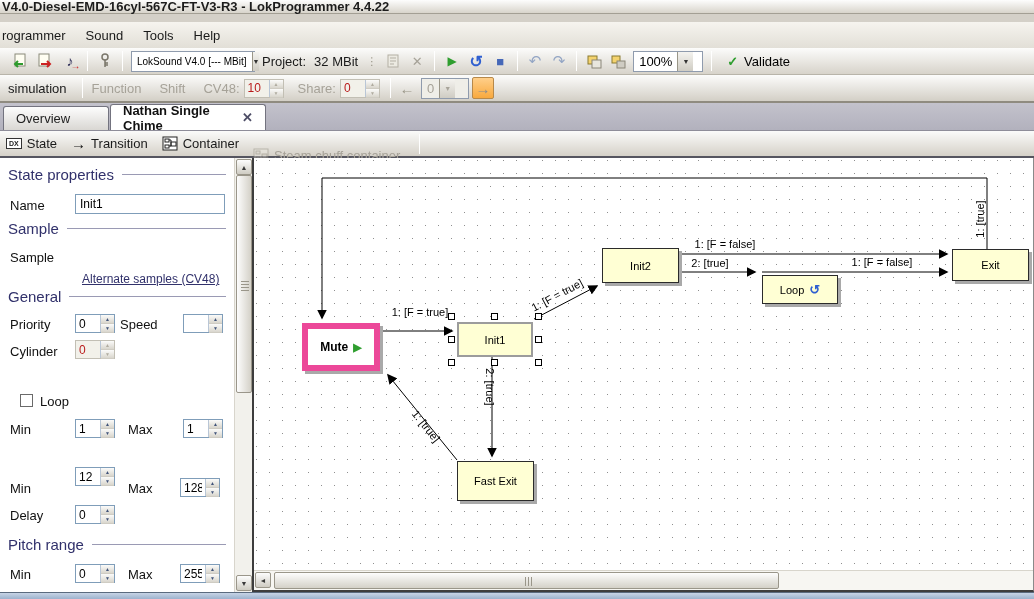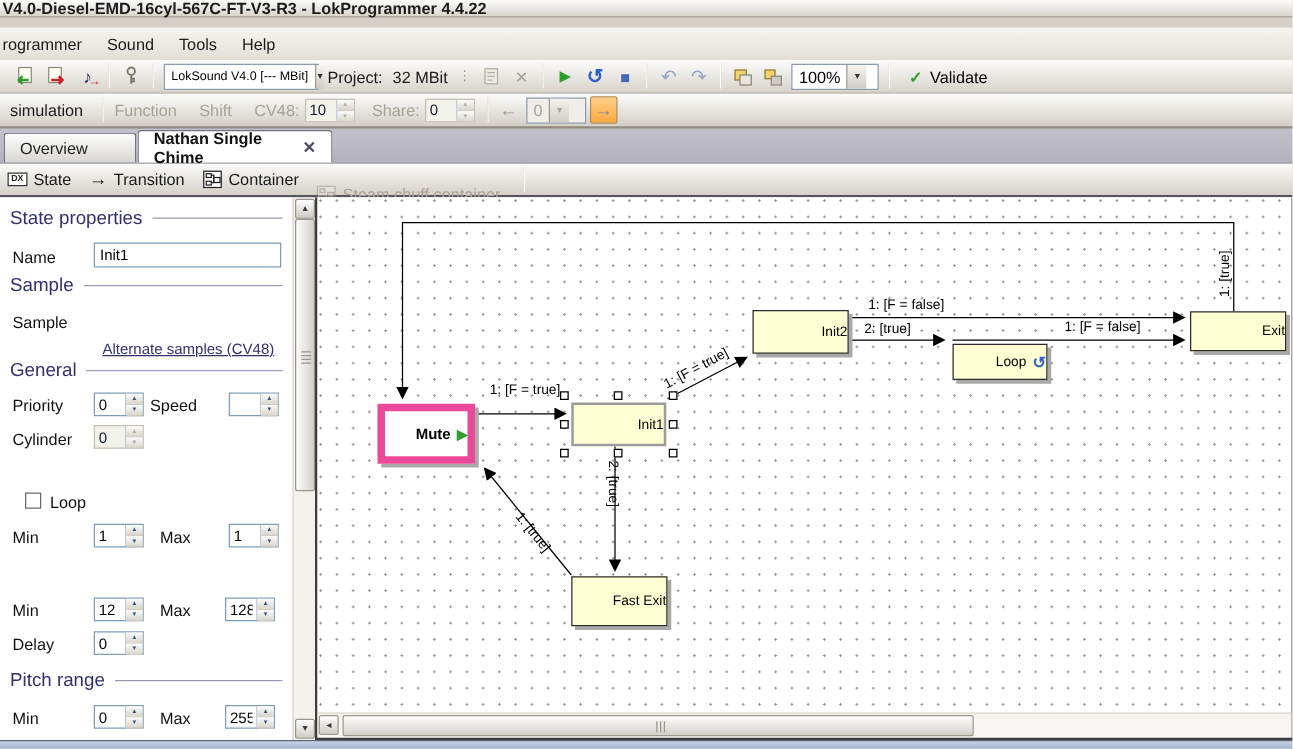--- a/index.html
+++ b/index.html
@@ -32,21 +32,21 @@
   .combo .cbtn { width:16px; height:100%; background:linear-gradient(to bottom,#f4f3ef,#cfccc3);
     border-left:1px solid #9a9688; display:flex; align-items:center; justify-content:center;
     font-size:7px; color:#333; }
   .combo.disabled { background:#efeee8; color:#9e9a90; }
   .spinw { display:inline-flex; height:19px; border:1px solid #7f9db9; background:#fff; }
   .spinw input { border:none; outline:none; width:24px; font:12px "Liberation Sans",sans-serif; padding:1px 3px; background:transparent; }
   .spinbtns { width:14px; display:flex; flex-direction:column; border-left:1px solid #b9c6d6; }
   .spinbtns span { flex:1; font-size:5px; line-height:8px; text-align:center; color:#41547a;
     background:linear-gradient(to bottom,#fbfbfa,#d9d6cd); border-bottom:1px solid #cfccc3; }
   .spinw.disabled { background:#f2f1ea; border-color:#c2bfb4; }
-  .spinw.disabled input { color:#0f172a; }
+  .spinw.disabled input { color:#b91c1c; }
   .spinw.disabled .spinbtns span { color:#b0aca0; }
   .arrowbtn { width:22px; height:22px; display:flex; align-items:center; justify-content:center;
     color:#9a9688; font-size:15px; font-weight:bold; }
   .arrowbtn.orange { background:linear-gradient(to bottom,#ffcf8a,#f8a93e); border:1px solid #b7894a; border-radius:2px; color:#8c8c8c; }
 
   
   .tabbar { position:absolute; left:0; top:103px; width:1034px; height:28px;
     background:linear-gradient(to bottom,#c3c2cc,#b2b1bd); border-bottom:1px solid #8e8d99; }
   .tab { position:absolute; bottom:0; height:24px; display:flex; align-items:center; padding:0 12px;
     border:1px solid #73737f; border-bottom:none; border-radius:3px 3px 0 0; }
@@ -92,21 +92,21 @@
     border-left:2px solid #3d3d3d; border-bottom:2px solid #3d3d3d; border-right:1px solid #8a8a8a; }
   .dots { position:absolute; left:0; top:0; width:778px; height:412px; background:#fff;
     background-image:radial-gradient(#8f8f8f 0.9px, transparent 1px); background-size:13px 13px; background-position:9px 9px; }
   .hscroll { position:absolute; left:0; top:412px; width:779px; height:20px; background:#f7f6f2; border-top:1px solid #d8d5cc; }
   .hthumb { position:absolute; left:20px; top:1px; width:505px; height:17px;
     background:linear-gradient(to bottom,#fdfdfd,#d4d1c8); border:1px solid #9a968a; border-radius:2px; }
   .hthumb .grip { position:absolute; top:4px; left:250px; width:1px; height:9px;
     box-shadow:3px 0 0 #9a968a, 6px 0 0 #9a968a; background:#9a968a; }
 
   
-  .node { position:absolute; display:flex; align-items:center; justify-content:flex-end;
+  .node { position:absolute; display:flex; align-items:center; justify-content:center;
     font-size:11px; color:#000; background:#ffffd4; border:1px solid #2b2b2b;
     box-shadow:3px 3px 0 #a9a9a9; }
   .node.white { background:#fff; border:6px solid #ec4899; font-weight:bold; font-size:12px; }
   .node.selected { border:2px solid #9c9c9c; box-shadow:none; }
   .handle { position:absolute; width:7px; height:7px; background:#fff; border:1px solid #000; }
   .elabel { position:absolute; font-size:11px; color:#000; white-space:nowrap; transform:translate(-50%,-50%); }
   .loop-icon { color:#2f5fd0; font-weight:bold; font-size:13px; margin-left:5px; }
   .play-icon { color:#2f9e2f; font-size:11px; margin-left:5px; }
 
   .statusbar { position:absolute; left:0; top:592px; width:1034px; height:7px;
@@ -333,21 +333,21 @@
     <span class="plabel" style="left:128px; top:264px">Max</span>
     <span class="spinw" style="position:absolute; left:183px; top:261px">
       <input value="1" style="">
       <span class="spinbtns">
           <span>▲</span>
           <span>▼</span>
         </span>
     </span>
 
     <span class="plabel" style="left:10px; top:323px">Min</span>
-    <span class="spinw" style="position:absolute; left:75px; top:320px">
+    <span class="spinw" style="position:absolute; left:75px; top:309px">
       <input value="12" style="">
       <span class="spinbtns">
           <span>▲</span>
           <span>▼</span>
         </span>
     </span>
     <span class="plabel" style="left:128px; top:323px">Max</span>
     <span class="spinw" style="position:absolute; left:180px; top:320px">
       <input value="128" style="">
       <span class="spinbtns">

